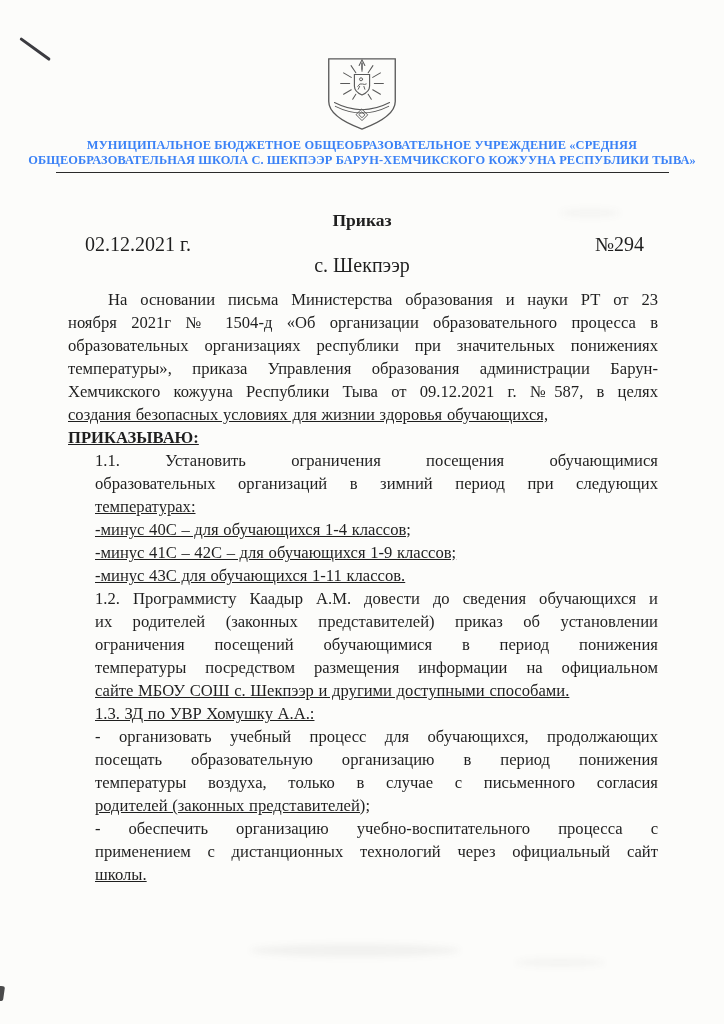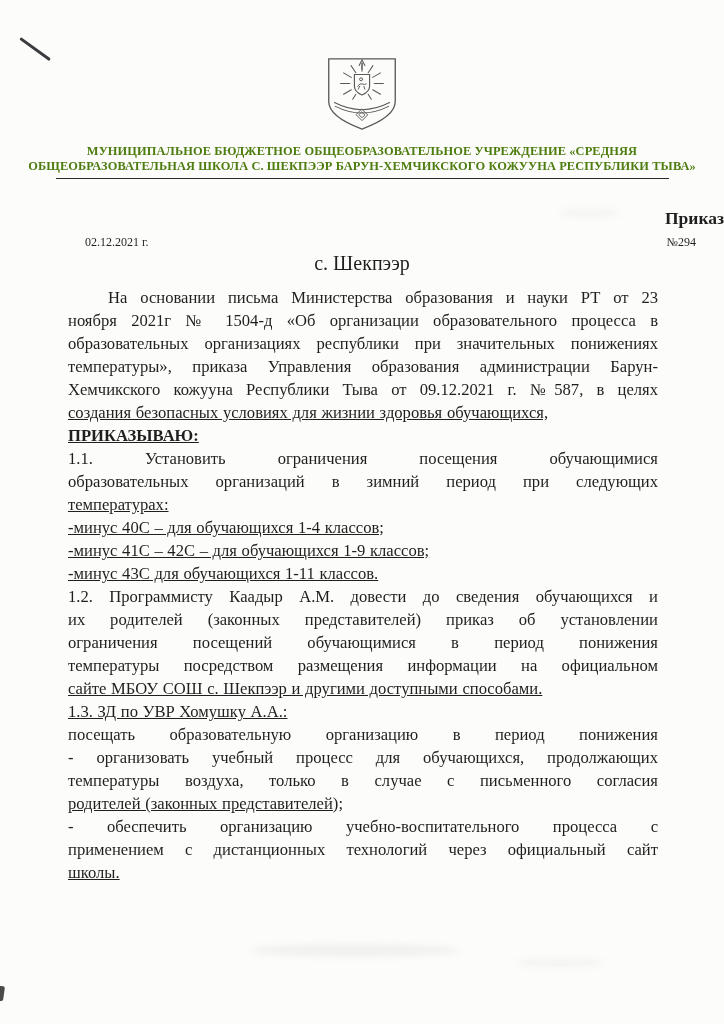--- a/index.html
+++ b/index.html
@@ -26,51 +26,51 @@
     position:absolute;left:-2px;top:986px;width:6px;height:15px;
     background:#4a4a4a;transform:rotate(8deg);border-radius:2px;
   }
   .smudge{position:absolute;background:rgba(60,60,60,0.06);filter:blur(3px);border-radius:50%;}
   .smudge.s1{left:250px;top:944px;width:210px;height:13px;}
   .smudge.s2{left:515px;top:958px;width:90px;height:9px;background:rgba(60,60,60,0.04);}
   .smudge.s3{left:560px;top:208px;width:60px;height:10px;background:rgba(60,60,60,0.035);}
   
   .emblem{width:92px;height:76px;margin:56px auto 0;display:block;opacity:.85;}
   .org{
-    margin-top:12px;text-align:center;
+    margin-top:6px;text-align:center;
     font-size:12.4px;line-height:15px;letter-spacing:.1px;
-    color:#4d7c0f;font-weight:600;
+    color:#3b82f6;font-weight:600;
   }
   .rule{border:0;border-top:1.7px solid var(--rule);margin:4px 55px 0 56px;}
   .address{
     margin:2px 30px 0;text-align:center;
     font-size:10.8px;line-height:12px;color:#1a1a1a;font-weight:600;
   }
   
-  .kind{margin-top:28px;text-align:right;font-weight:bold;font-size:17.5px;line-height:23px;}
+  .kind{margin-top:36px;text-align:center;font-weight:bold;font-size:17.5px;line-height:23px;}
   .meta-row{
     display:flex;justify-content:space-between;
-    margin:1px 28px 0 85px;font-size:12px;line-height:22px;align-items:flex-end;
+    margin:1px 80px 0 85px;font-size:20px;line-height:22px;align-items:flex-end;
   }
   .place{text-align:center;font-size:20px;line-height:20px;margin-top:0px;}
   .title{
     margin:10px 40px 0;text-align:center;
     font-weight:bold;font-size:18px;line-height:23px;
   }
   
   .bodytext{
     margin:13px 66px 0 68px;         
     font-size:16.6px;line-height:23px;
   }
   .jline{word-spacing:.5px;}
   .spread{text-align:justify;text-align-last:justify;}
   .left{text-align:left;text-decoration:underline;}
   .first-indent{text-indent:40px;}
   .orderword{font-weight:bold;}
-  .items{}          
+  .items{margin-left:27px;}          
 </style>
 </head>
 <body>
 
 <div class="sheet">
 
   <div class="pen-mark"></div>
   <div class="edge-mark"></div>
   <div class="smudge s1"></div>
   <div class="smudge s2"></div>
@@ -147,22 +147,22 @@
       <div class="jline left">-минус 43С для обучающихся 1-11 классов.</div>
 
       <div class="jline spread">1.2. Программисту Каадыр А.М. довести до сведения обучающихся и</div>
       <div class="jline spread">их родителей (законных представителей) приказ об установлении</div>
       <div class="jline spread">ограничения посещений обучающимися в период понижения</div>
       <div class="jline spread">температуры посредством размещения информации на официальном</div>
       <div class="jline left">сайте МБОУ СОШ с. Шекпээр и другими доступными способами.</div>
 
       <div class="jline left">1.3. ЗД по УВР Хомушку А.А.:</div>
 
+      <div class="jline spread">- организовать учебный процесс для обучающихся, продолжающих</div>
       <div class="jline spread">посещать образовательную организацию в период понижения</div>
-      <div class="jline spread">- организовать учебный процесс для обучающихся, продолжающих</div>
       <div class="jline spread">температуры воздуха, только в случае с письменного согласия</div>
       <div class="jline left">родителей (законных представителей);</div>
 
       <div class="jline spread">- обеспечить организацию учебно-воспитательного процесса с</div>
       <div class="jline spread">применением с дистанционных технологий через официальный сайт</div>
       <div class="jline left">школы.</div>
     </div>
   </div>
 
 </div>

